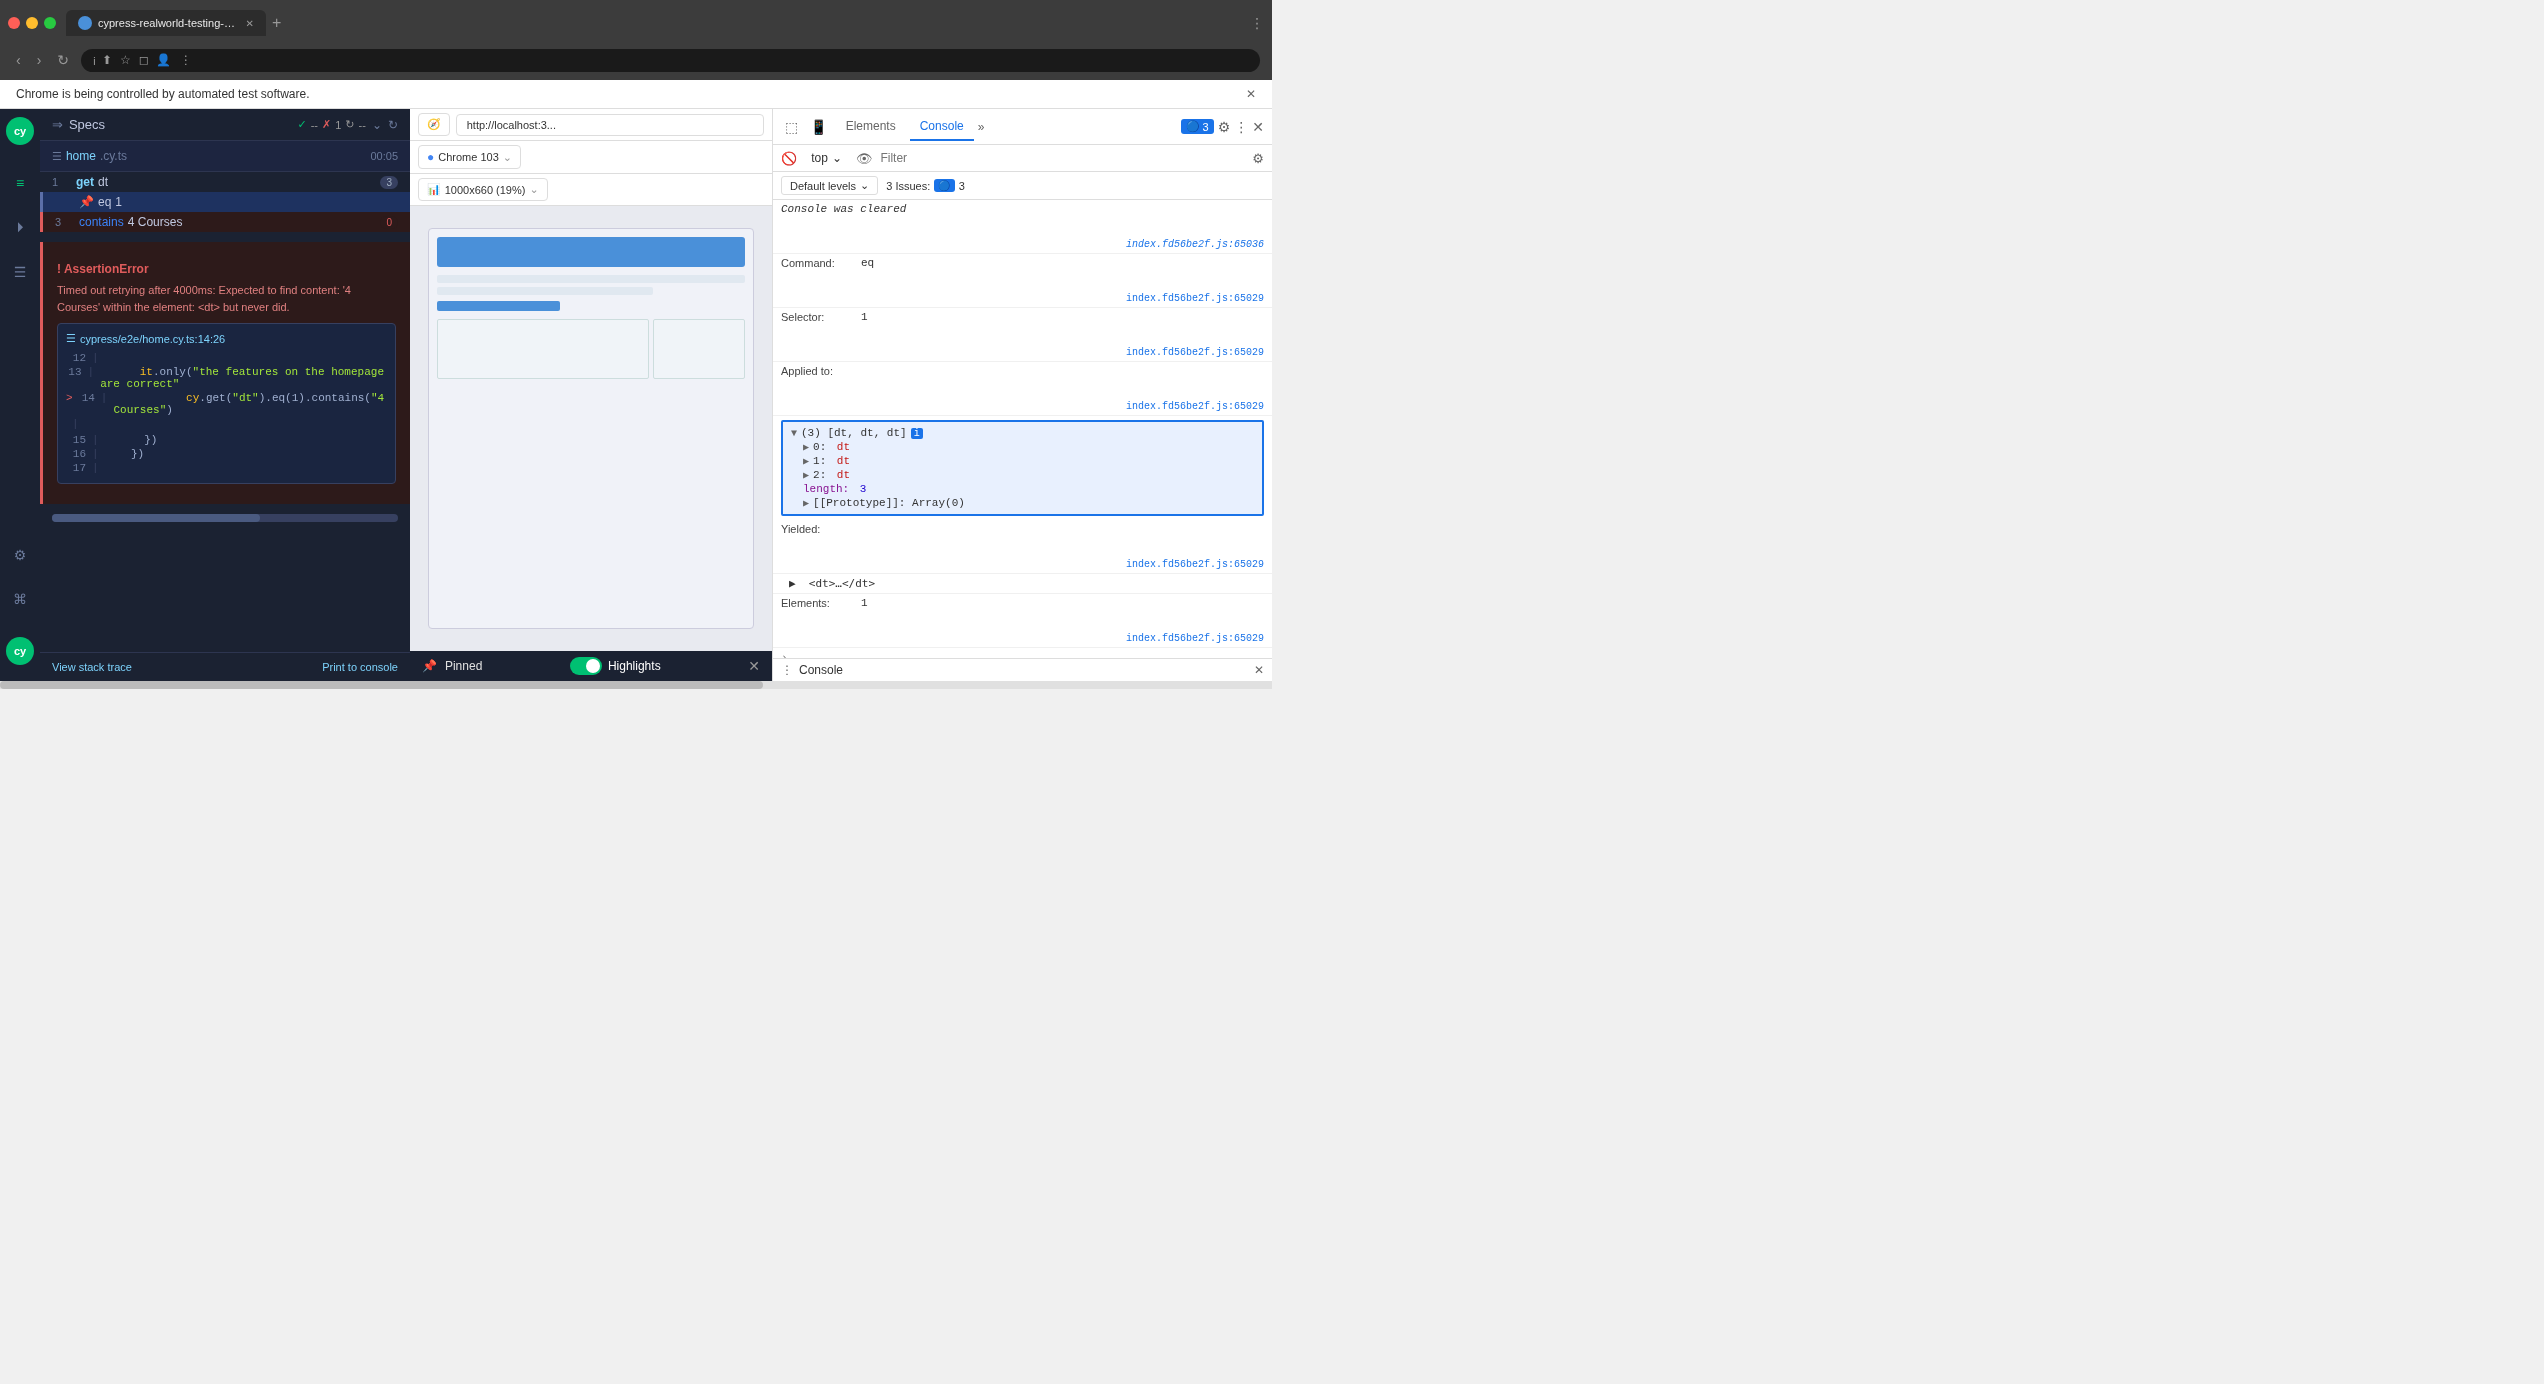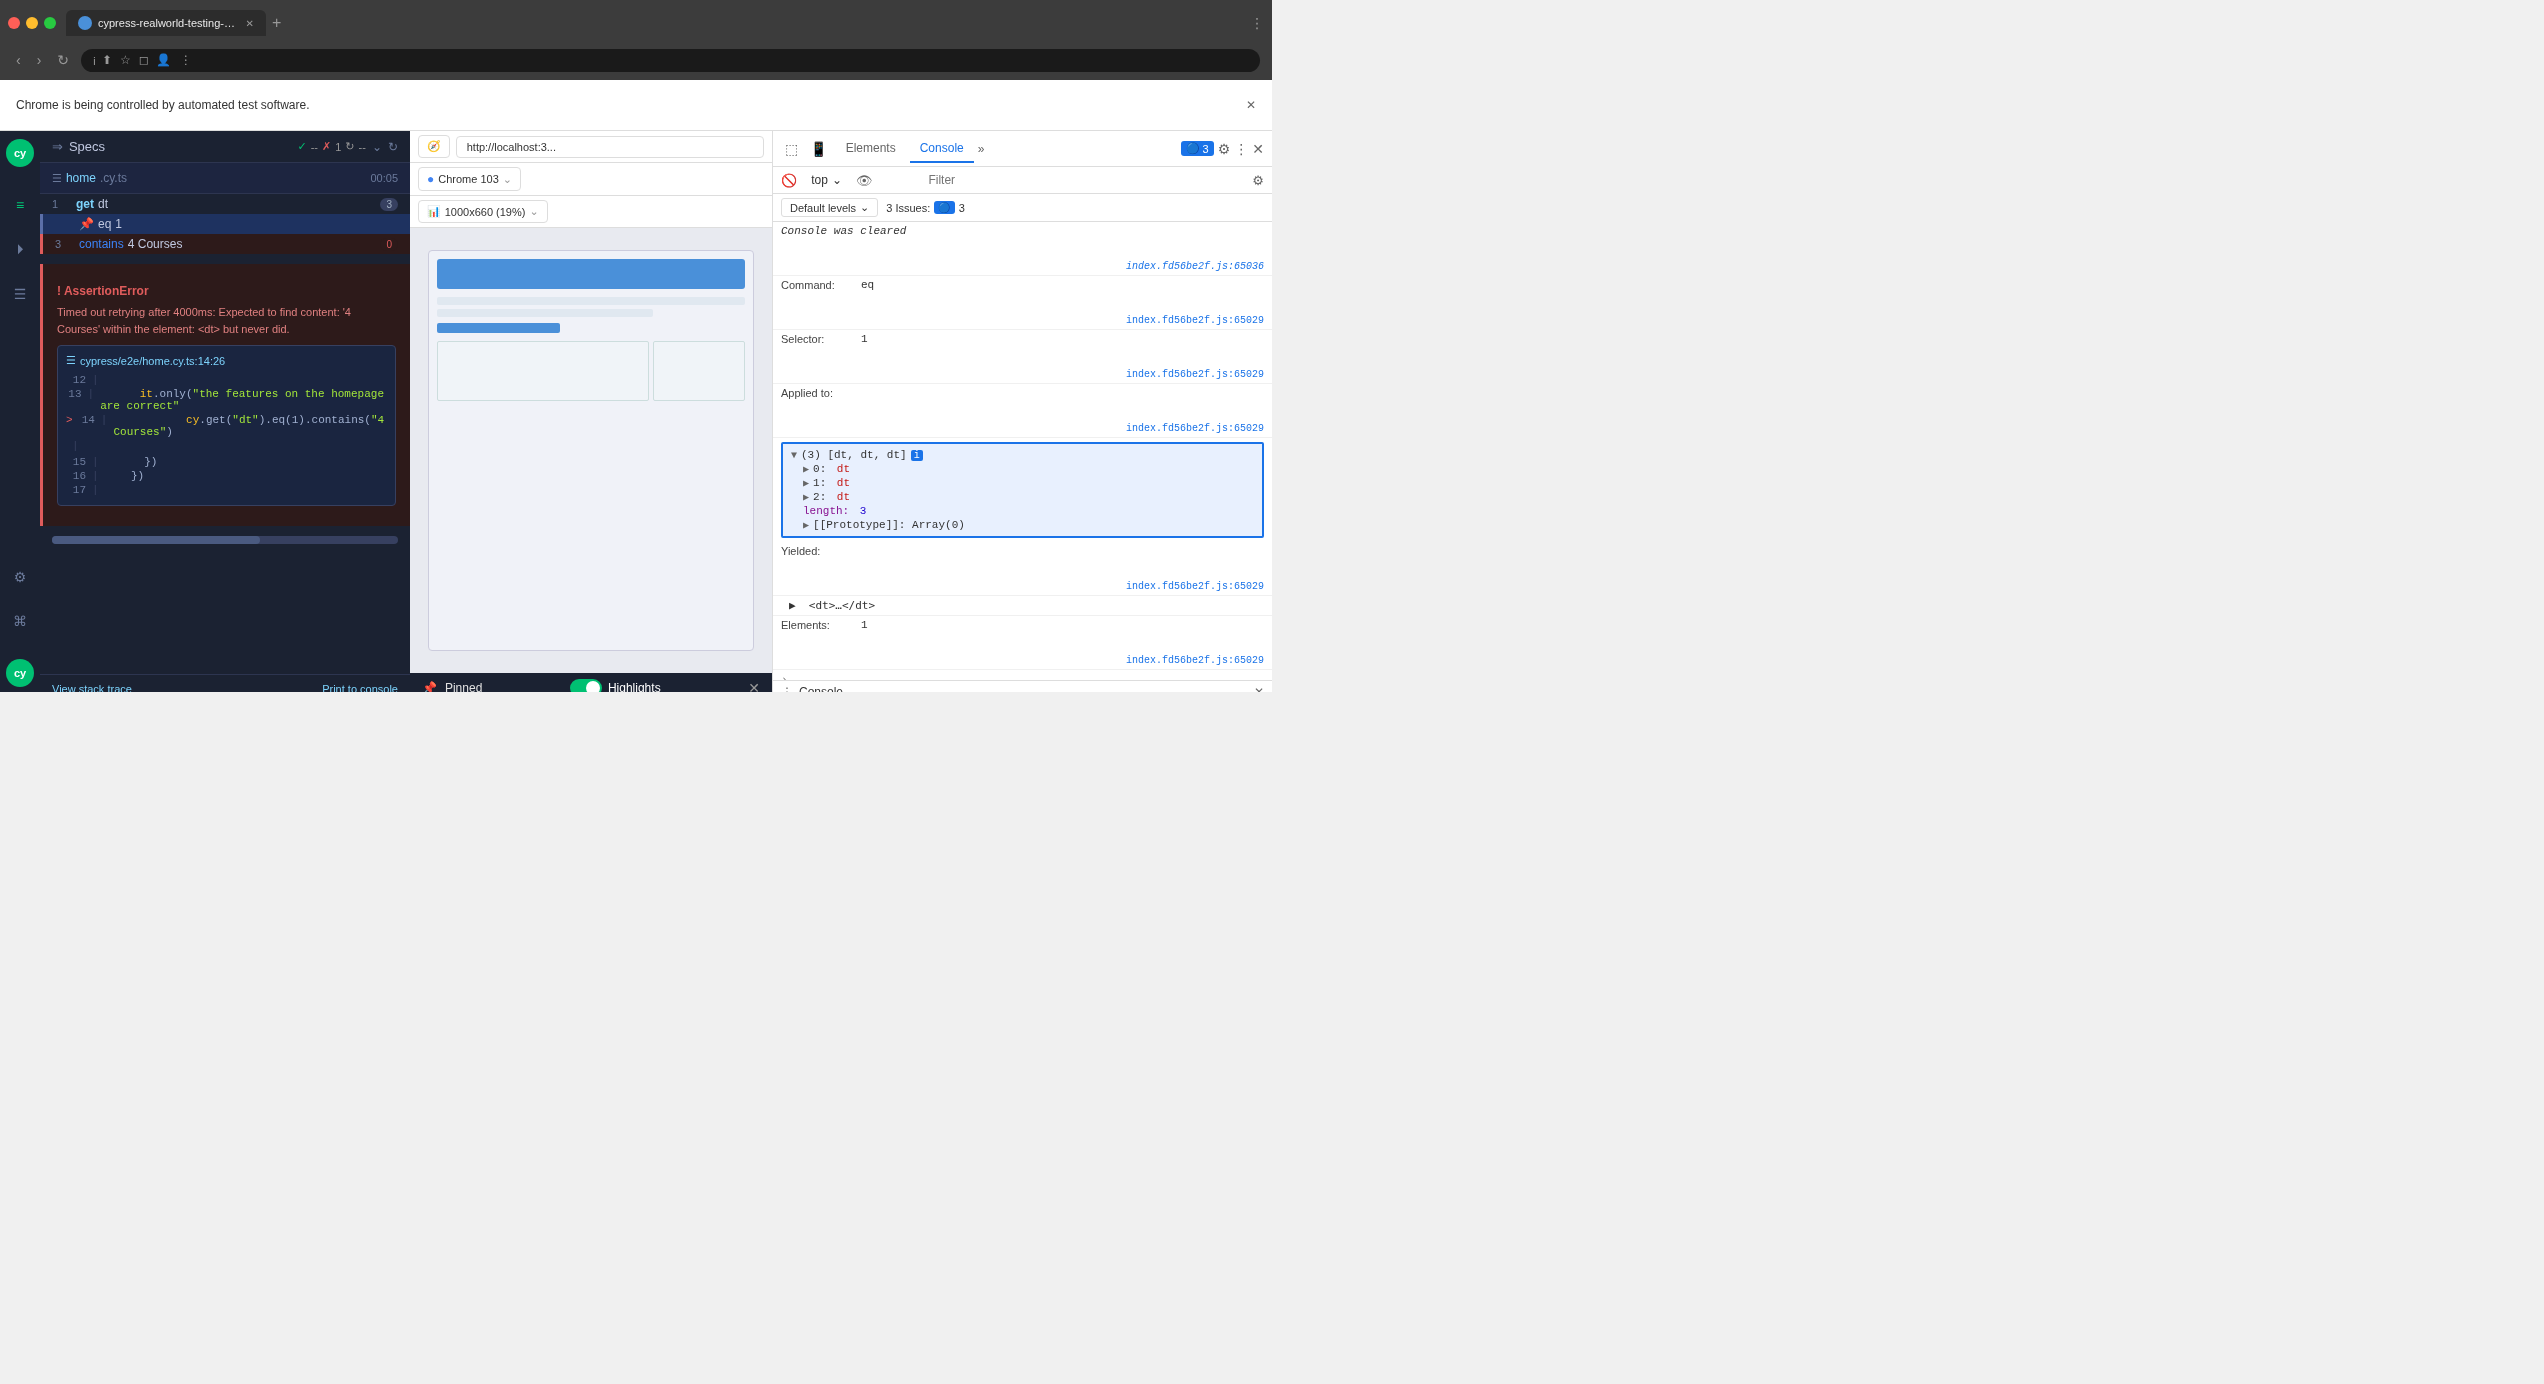--- a/index.html
+++ b/index.html
@@ -14,21 +14,21 @@
     .tab-icon { width: 14px; height: 14px; background: #4a90d9; border-radius: 50%; flex-shrink: 0; }
     .tab-title { flex: 1; overflow: hidden; text-overflow: ellipsis; white-space: nowrap; font-size: 11px; }
     .tab-close { color: #999; font-size: 10px; cursor: pointer; }
     .new-tab { color: #999; margin-left: 6px; font-size: 16px; cursor: pointer; }
     .address-bar { display: flex; align-items: center; padding: 4px 12px; background: #3c3c3c; height: 40px; gap: 8px; }
     .nav-btn { color: #999; font-size: 14px; cursor: pointer; padding: 2px 4px; }
     .url-bar { flex: 1; background: #1a1a1a; border-radius: 20px; padding: 4px 12px; display: flex; align-items: center; gap: 6px; }
     .url-text { color: #e0e0e0; font-size: 12px; flex: 1; }
     .url-icons { display: flex; gap: 8px; }
     .url-icon { color: #999; font-size: 12px; cursor: pointer; }
-    .notification-bar { background: white; padding: 18px 16px; font-size: 12px; color: #333; display: flex; justify-content: space-between; align-items: center; border-bottom: 1px solid #ddd; }
+    .notification-bar { background: white; padding: 7px 16px; font-size: 12px; color: #333; display: flex; justify-content: space-between; align-items: center; border-bottom: 1px solid #ddd; }
 
     
     .main-layout { display: flex; height: calc(692px - 120px); }
 
     
     .cypress-sidebar { width: 40px; background: #1b2232; display: flex; flex-direction: column; align-items: center; padding: 8px 0; gap: 16px; }
     .cy-logo { background: #00c072; border-radius: 50%; width: 28px; height: 28px; display: flex; align-items: center; justify-content: center; color: white; font-size: 11px; font-weight: bold; margin-bottom: 8px; }
     .cy-nav-icon { color: #6b7a9b; font-size: 14px; cursor: pointer; padding: 6px; }
     .cy-nav-icon.active { color: #00c072; }
     .cy-spacer { flex: 1; }
@@ -109,21 +109,21 @@
     .dt-badge { background: #1a73e8; color: white; border-radius: 3px; padding: 1px 5px; font-size: 11px; display: flex; align-items: center; gap: 3px; }
     .dt-spacer { flex: 1; }
     .dt-gear { color: #666; font-size: 14px; cursor: pointer; }
     .dt-more-vert { color: #666; font-size: 14px; cursor: pointer; }
     .dt-close { color: #666; font-size: 14px; cursor: pointer; }
 
     .devtools-toolbar { display: flex; align-items: center; padding: 4px 8px; border-bottom: 1px solid #ddd; gap: 8px; }
     .dt-toolbar-icon { color: #666; font-size: 13px; cursor: pointer; }
     .dt-context-select { display: flex; align-items: center; gap: 4px; color: #333; font-size: 12px; cursor: pointer; padding: 2px 6px; border-radius: 3px; }
     .dt-eye { color: #666; font-size: 13px; cursor: pointer; }
-    .dt-filter { flex: 1; border: none; outline: none; font-size: 12px; color: #333; background: transparent; margin-left: 48px; }
+    .dt-filter { flex: 1; border: none; outline: none; font-size: 12px; color: #333; background: transparent; }
     .dt-settings-btn { color: #666; font-size: 13px; cursor: pointer; margin-left: auto; }
 
     .devtools-subbar { display: flex; align-items: center; padding: 4px 8px; border-bottom: 1px solid #ddd; gap: 8px; }
     .dt-levels { display: flex; align-items: center; gap: 4px; padding: 2px 8px; border: 1px solid #ddd; border-radius: 3px; cursor: pointer; font-size: 11px; color: #333; }
     .dt-issues { display: flex; align-items: center; gap: 4px; font-size: 11px; color: #333; }
     .dt-issues-badge { background: #1a73e8; color: white; border-radius: 3px; padding: 1px 4px; font-size: 10px; }
 
     .console-log { flex: 1; overflow-y: auto; padding: 0; }
     .log-row { display: flex; align-items: flex-start; padding: 3px 8px; border-bottom: 1px solid #f0f0f0; font-size: 11px; font-family: 'Courier New', monospace; }
     .log-row.cleared { color: #333; font-style: italic; }

